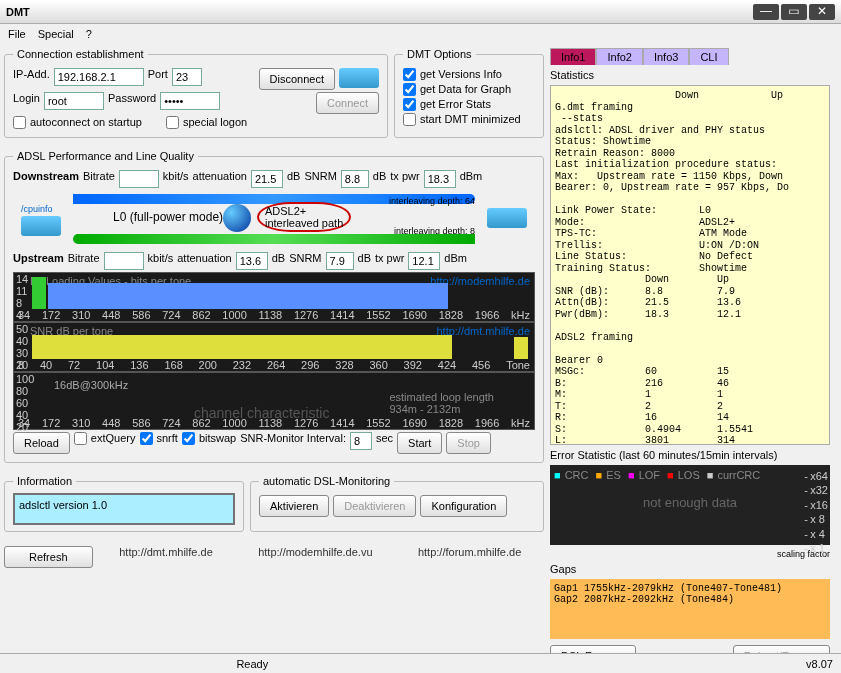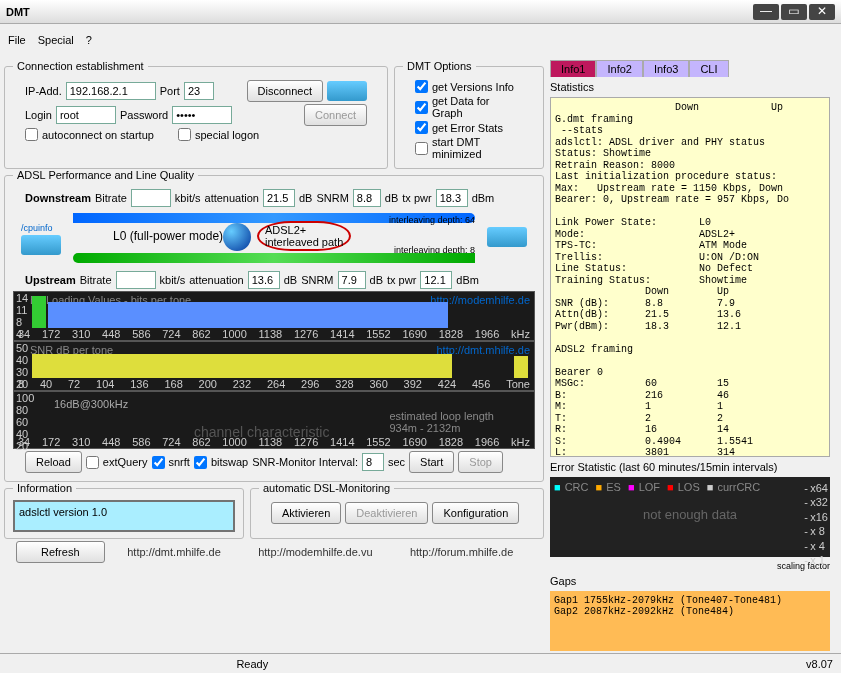--- a/index.html
+++ b/index.html
@@ -1,27 +1,27 @@
 <!DOCTYPE html>
 <html><head>
 <meta charset="utf-8">
 <style>
 * { box-sizing: border-box; margin: 0; padding: 0; font-family: Tahoma, sans-serif; font-size: 11px; }
 body { background: #f0f0f0; width: 841px; height: 673px; overflow: hidden; }
 .titlebar { background: linear-gradient(#fff,#ddd); height: 24px; display: flex; align-items: center; padding: 0 6px; border-bottom: 1px solid #aaa; }
 .titlebar .title { flex: 1; font-weight: bold; }
 .winbtns { display: flex; gap: 2px; }
 .winbtn { width: 26px; height: 16px; background: #444; color: #fff; text-align: center; line-height: 14px; border-radius: 2px; font-size: 12px; }
-.menubar { height: 20px; display: flex; align-items: center; gap: 12px; padding: 16px 8px; background: #f0f0f0; text-align: right; }
+.menubar { height: 20px; display: flex; align-items: center; gap: 12px; padding: 4px 8px; background: #f0f0f0; text-align: right; }
 .content { display: flex; padding: 4px; gap: 6px; }
-.left { width: 540px; display: flex; flex-direction: column; gap: 0; }
+.left { width: 540px; display: flex; flex-direction: column; gap: 12px; }
 .right { width: 280px; display: flex; flex-direction: column; gap: 4px; }
 fieldset { border: 1px solid #bbb; border-radius: 3px; padding: 6px 8px; }
 legend { padding: 0 4px; }
-.row { display: flex; align-items: center; gap: 4px; margin: 2px 12px; }
+.row { display: flex; align-items: flex-start; gap: 4px; margin: 2px 0; }
 input[type=text], input[type=password] { border: 1px solid #7a9; padding: 1px 3px; height: 18px; background: #fff; }
 input[type=checkbox] { width: 13px; height: 13px; }
 button { background: linear-gradient(#fff,#e0e0e0); border: 1px solid #888; border-radius: 3px; padding: 2px 10px; height: 22px; }
 button:disabled { color: #999; }
 .topgrid { display: flex; gap: 6px; }
 .modem-icon { width: 40px; height: 20px; background: linear-gradient(#6cf,#39c); border-radius: 3px; display: inline-block; }
 .globe { width: 28px; height: 28px; border-radius: 50%; background: radial-gradient(circle at 30% 30%, #6cf, #039); display: inline-block; }
 .arrow-down { height: 10px; background: linear-gradient(90deg,#06f,#39f,#06f); border-radius: 0 5px 5px 0; }
 .arrow-up { height: 10px; background: linear-gradient(90deg,#0a0,#5d5,#0a0); border-radius: 5px 0 0 5px; }
 .diagram { position: relative; height: 60px; }

